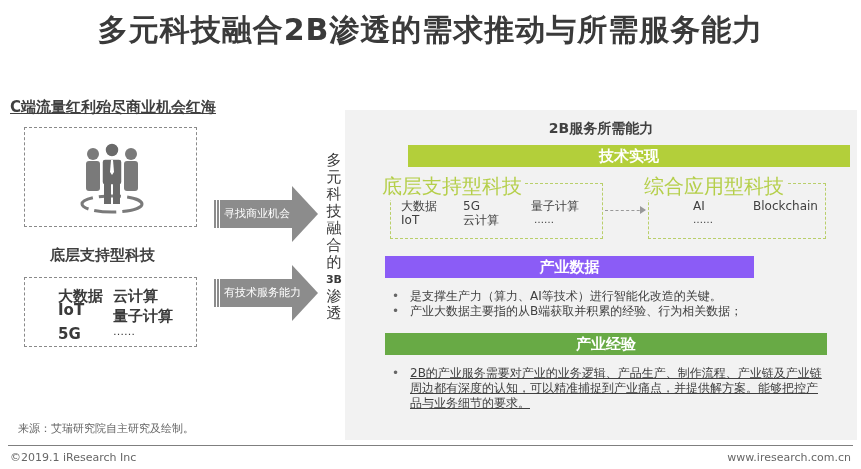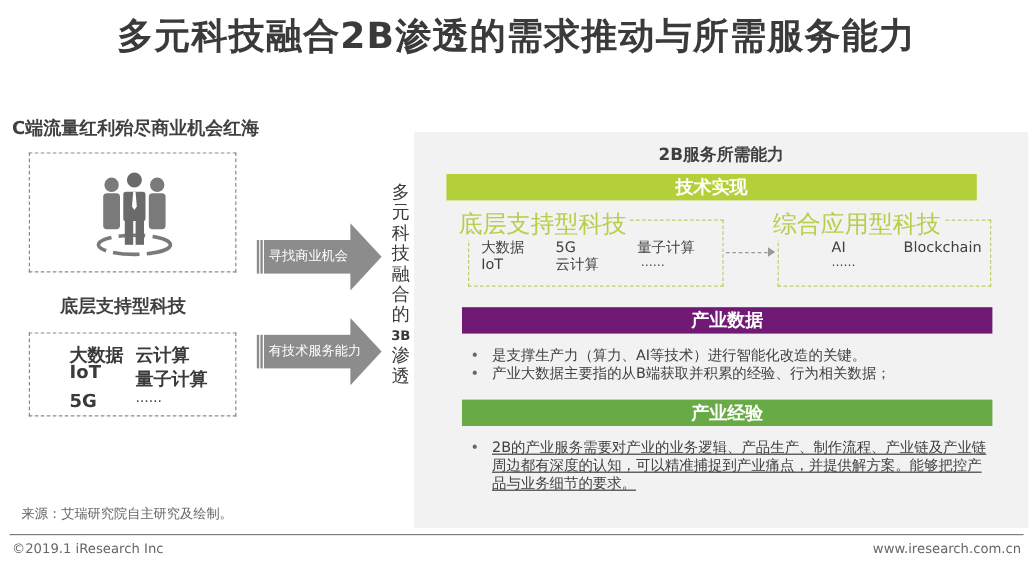--- a/index.html
+++ b/index.html
@@ -1,40 +1,40 @@
 <!DOCTYPE html>
 <html><head>
 <meta charset="utf-8">
 <style>
   * { box-sizing: border-box; margin: 0; padding: 0; }
   body { width: 861px; height: 469px; background: #ffffff; position: relative; overflow: hidden;
          font-family: "DejaVu Sans", "Liberation Sans", sans-serif; color: #404040; }
   .abs { position: absolute; }
   .title { left: 0; top: 10px; width: 861px; text-align: center; font-size: 30px; font-weight: bold; color: #3a3a3a; letter-spacing: 1px; }
-  .lefthead { left: 10px; top: 98px; font-size: 15px; font-weight: bold; color: #404040; }
+  .lefthead { left: 10px; top: 98px; font-size: 15px; font-weight: bold; color: #404040; text-decoration: underline; }
   .dashbox { border: 1px dashed #8a8a8a; }
   .people { left: 24px; top: 127px; width: 173px; height: 100px; }
   .people svg { position: absolute; left: 50px; top: 10px; }
   .progress-head { left: 50px; top: 246px; font-size: 15px; font-weight: bold; color: #404040; }
   .techbox { left: 24px; top: 277px; width: 173px; height: 70px; }
   .tb { position: absolute; font-size: 15px; font-weight: bold; color: #3a3a3a; line-height: 16px; }
   .arrow { width: 110px; height: 56px; }
   .arrow .shaft { position: absolute; left: 12px; top: 14px; width: 74px; height: 28px; background: #8c8c8c; }
   .arrow .stripe { position: absolute; top: 14px; width: 2px; height: 28px; background: #8c8c8c; }
   .arrow .head { position: absolute; left: 84px; top: 0; width: 0; height: 0;
                  border-top: 28px solid transparent; border-bottom: 28px solid transparent; border-left: 26px solid #8c8c8c; }
   .arrow .lbl { position: absolute; left: 12px; top: 14px; width: 96px; height: 28px; line-height: 28px; color: #fff; font-size: 11px; text-align: left; padding-left: 4px; white-space: nowrap; }
   .vert { left: 324px; top: 152px; width: 20px; font-size: 15px; line-height: 17px; color: #3a3a3a; text-align: center; }
   .vert span { display: block; }
   .vert .b2 { font-size: 11px; font-weight: bold; }
   .panel { left: 345px; top: 110px; width: 512px; height: 330px; background: #f2f2f2; }
   .panel-title { left: 345px; top: 120px; width: 512px; text-align: center; font-size: 14px; font-weight: bold; color: #404040; }
   .gbar { height: 22px; line-height: 22px; text-align: center; color: #fff; font-size: 15px; font-weight: bold; }
-  .g1 { left: 372px; top: 145px; width: 442px; background: #b3cf3a; }
-  .g2 { left: 385px; top: 256px; width: 442px; background: #701a75; }
+  .g1 { left: 408px; top: 145px; width: 442px; background: #b3cf3a; }
+  .g2 { left: 385px; top: 256px; width: 369px; background: #8b5cf6; }
   .g3 { left: 385px; top: 333px; width: 442px; background: #68aa45; }
   .subbox { border: 1px dashed #b9cf6a; }
   .sb1 { left: 390px; top: 183px; width: 213px; height: 56px; }
   .sb2 { left: 648px; top: 183px; width: 178px; height: 56px; }
   .sublbl { font-size: 20px; color: #b5cf4a; background: #f2f2f2; padding-right: 3px; }
   .sl1 { left: 382px; top: 173px; }
   .sl2 { left: 644px; top: 173px; }
   .st { position: absolute; font-size: 12px; color: #404040; line-height: 14px; white-space: nowrap; }
   .conn { left: 605px; top: 210px; width: 40px; border-top: 1px dashed #999; }
   .conn-head { left: 640px; top: 206px; width: 0; height: 0; border-top: 4px solid transparent; border-bottom: 4px solid transparent; border-left: 6px solid #999; }

